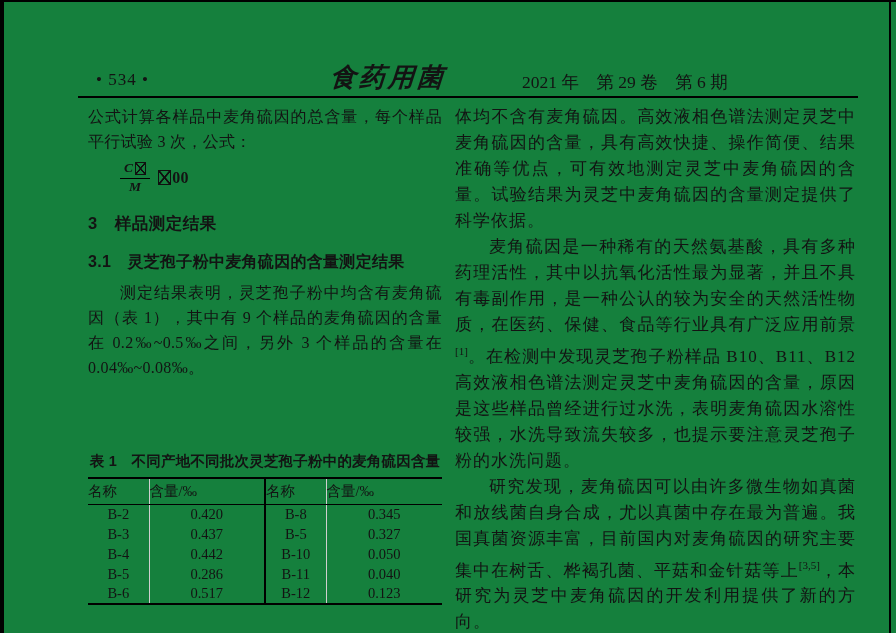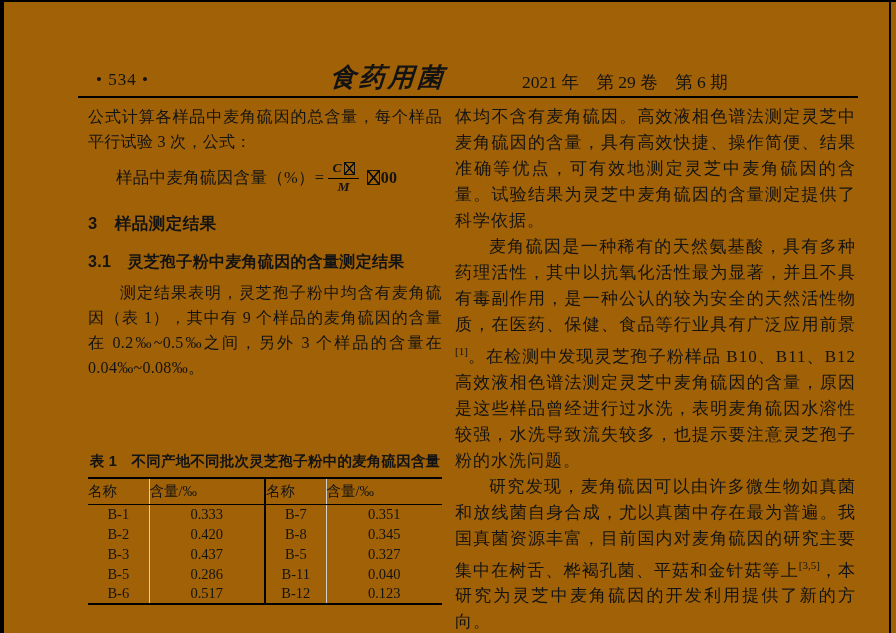--- a/index.html
+++ b/index.html
@@ -1,17 +1,17 @@
 <!DOCTYPE html>
 <html><head>
 <meta charset="utf-8">
 <style>
   * { margin:0; padding:0; box-sizing:border-box; }
   body { background:#fff; font-family:"Liberation Serif","DejaVu Serif",serif; color:#131313; }
-  .page { position:relative; width:896px; height:633px; background:#a16207; overflow:hidden; }
+  .page { position:relative; width:896px; height:633px; background:#15803d; overflow:hidden; }
 
   
   .frame-left  { position:absolute; left:0; top:0; width:4px; height:633px; background:#000; }
   .frame-top   { position:absolute; left:0; top:0; width:896px; height:2px; background:#000; }
   .frame-right { position:absolute; left:889px; top:0; width:2px; height:633px; background:#000; }
 
   
   .header { position:absolute; left:88px; top:58px; width:770px; height:36px; }
   .pageno { position:absolute; left:8px; top:12px; font-size:17px; letter-spacing:1px; }
   .journal-name { position:absolute; left:242px; top:2px; font-size:26px; font-weight:bold; font-style:italic; letter-spacing:3px; transform:skewX(-4deg); }
@@ -65,21 +65,20 @@
     <span class="pageno">• 534 •</span>
     <span class="journal-name">食药用菌</span>
     <span class="issue-info">2021 年　第 29 卷　第 6 期</span>
   </div>
   <div class="header-rule"></div>
 
   <div class="col-left">
     <p class="body">公式计算各样品中麦角硫因的总含量，每个样品平行试验 3 次，公式：</p>
 
     <div class="formula">
-      <span>样品中麦角硫因含量（%）=</span>
         <span class="frac">
           <span class="num">
             <i class="var">C</i>
             <span class="tofu tofu-sm"></span>
           </span>
           <span class="den"><i class="var">M</i></span>
         </span>
         <span class="mult">
           <span class="tofu tofu-lg"></span>
           <span>00</span>
@@ -105,36 +104,36 @@
       <thead>
         <tr>
           <th>名称</th>
           <th>含量/‰</th>
           <th>名称</th>
           <th>含量/‰</th>
         </tr>
       </thead>
       <tbody>
           <tr>
-            <td>B-1</td>
-            <td>0.333</td>
-            <td>B-7</td>
-            <td>0.351</td>
-          </tr>
-          <tr>
             <td>B-2</td>
             <td>0.420</td>
             <td>B-8</td>
             <td>0.345</td>
           </tr>
           <tr>
             <td>B-3</td>
             <td>0.437</td>
             <td>B-5</td>
             <td>0.327</td>
+          </tr>
+          <tr>
+            <td>B-4</td>
+            <td>0.442</td>
+            <td>B-10</td>
+            <td>0.050</td>
           </tr>
           <tr>
             <td>B-5</td>
             <td>0.286</td>
             <td>B-11</td>
             <td>0.040</td>
           </tr>
           <tr>
             <td>B-6</td>
             <td>0.517</td>

